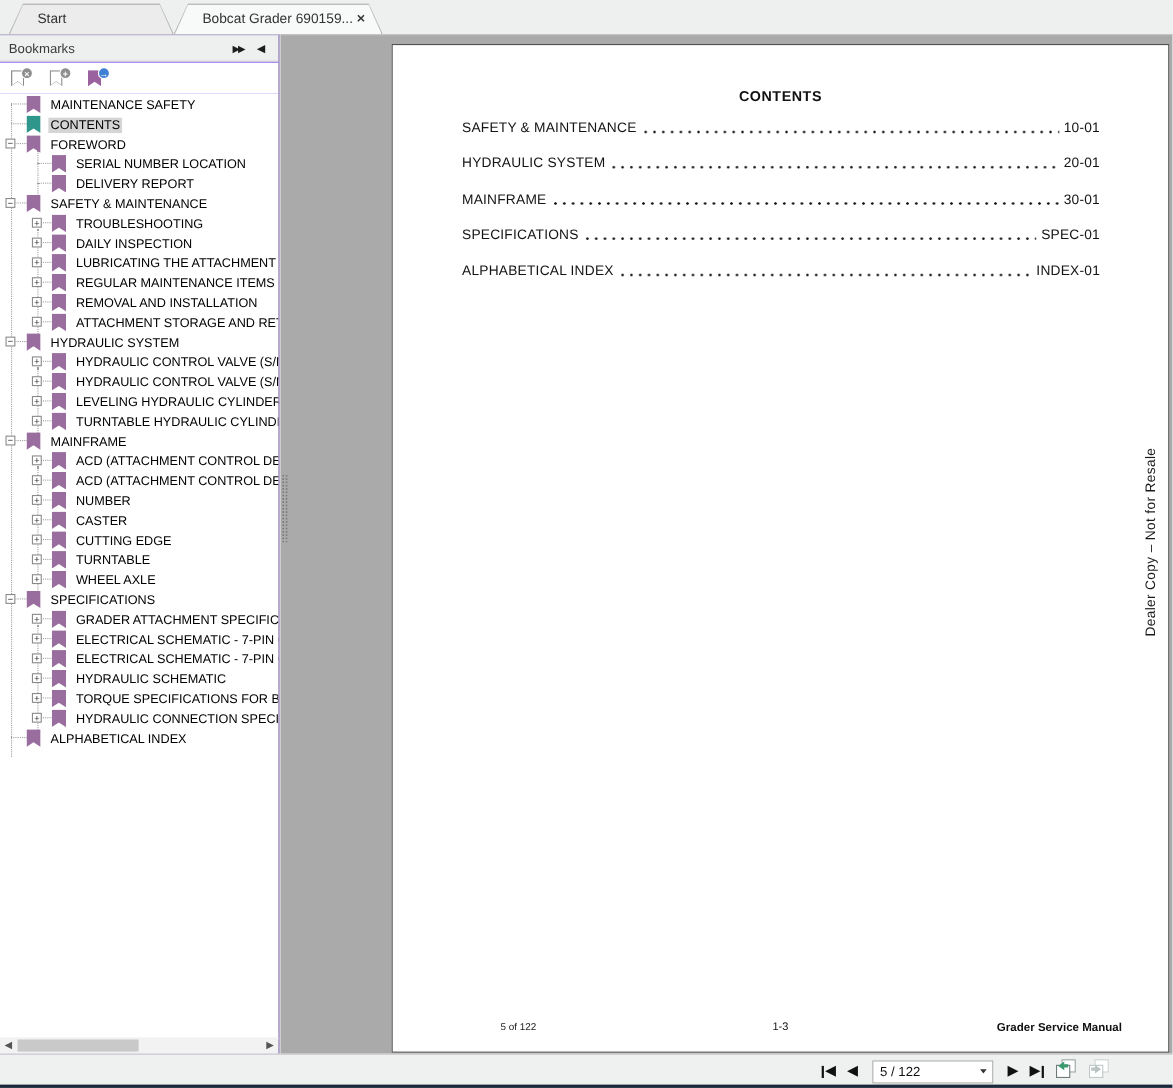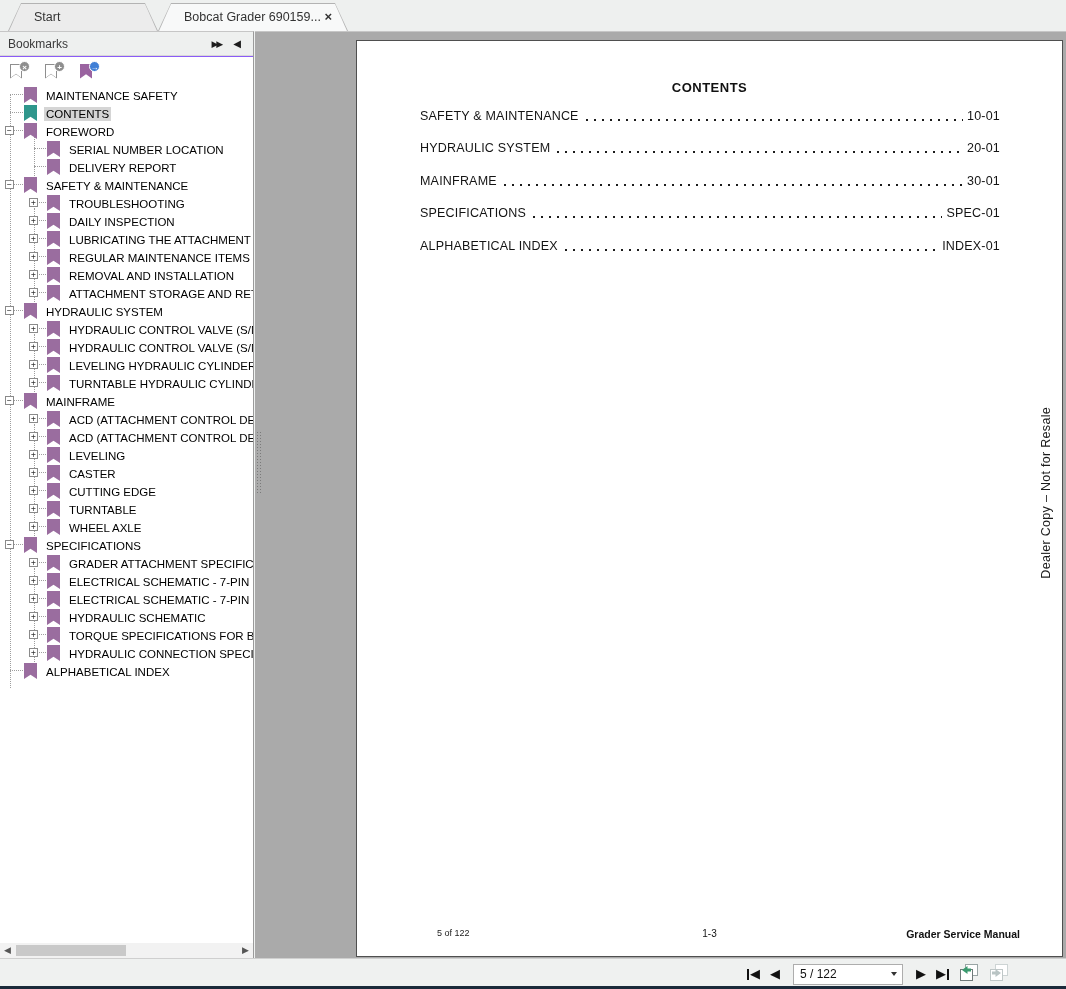--- a/index.html
+++ b/index.html
@@ -85,21 +85,21 @@
     font-size:13px; font-weight:bold; letter-spacing:0.5px; color:#111; }
   #toc { position:absolute; left:63px; right:62px; top:68px; }
   .tocrow { display:flex; align-items:flex-end; height:15px; margin-bottom:17.4px; }
   .toc-label, .toc-page { font-size:12.5px; color:#141414; letter-spacing:0.2px; line-height:15px; }
   .toc-leader { flex:1; height:4px; margin:0 4px 2px 4px;
     background-image:radial-gradient(circle, #1c1c1c 1px, transparent 1.3px);
     background-size:8px 4px; background-repeat:repeat-x; background-position:0 bottom; }
   #side-note { position:absolute; top:366px; right:9px; font-size:12.5px; color:#1a1a1a;
     writing-mode:vertical-rl; transform:rotate(180deg); letter-spacing:0.3px; }
   #page-footer { position:absolute; left:0; right:0; bottom:14px; height:14px; }
-  #footer-left { position:absolute; left:80px; font-size:9px; color:#222; }
+  #footer-left { position:absolute; left:98px; font-size:9px; color:#222; }
   #footer-center { position:absolute; left:0; width:100%; text-align:center;
     font-size:10px; font-weight:normal; color:#111; }
   #footer-right { position:absolute; right:42px; font-size:10.5px; font-weight:bold; color:#111; }
 
   
   #statusbar { position:absolute; left:0; top:958px; width:1066px; height:31px;
     background:#eff1f0; border-top:1px solid #cfcfcf; }
   #statusbar::after { content:''; position:absolute; left:0; bottom:0; width:100%; height:3px;
     background:#1b2a3a; }
   #nav { position:absolute; left:742px; top:4px; height:22px; display:flex; align-items:center; }
@@ -251,21 +251,21 @@
           <span class="tlabel">ACD (ATTACHMENT CONTROL DE</span>
         </div>
         <div class="trow lvl1">
           <span class="expander">+</span>
           <span class="bmicon"></span>
           <span class="tlabel">ACD (ATTACHMENT CONTROL DE</span>
         </div>
         <div class="trow lvl1">
           <span class="expander">+</span>
           <span class="bmicon"></span>
-          <span class="tlabel">LEVELING</span>
+          <span class="tlabel">NUMBER</span>
         </div>
         <div class="trow lvl1">
           <span class="expander">+</span>
           <span class="bmicon"></span>
           <span class="tlabel">CASTER</span>
         </div>
         <div class="trow lvl1">
           <span class="expander">+</span>
           <span class="bmicon"></span>
           <span class="tlabel">CUTTING EDGE</span>

